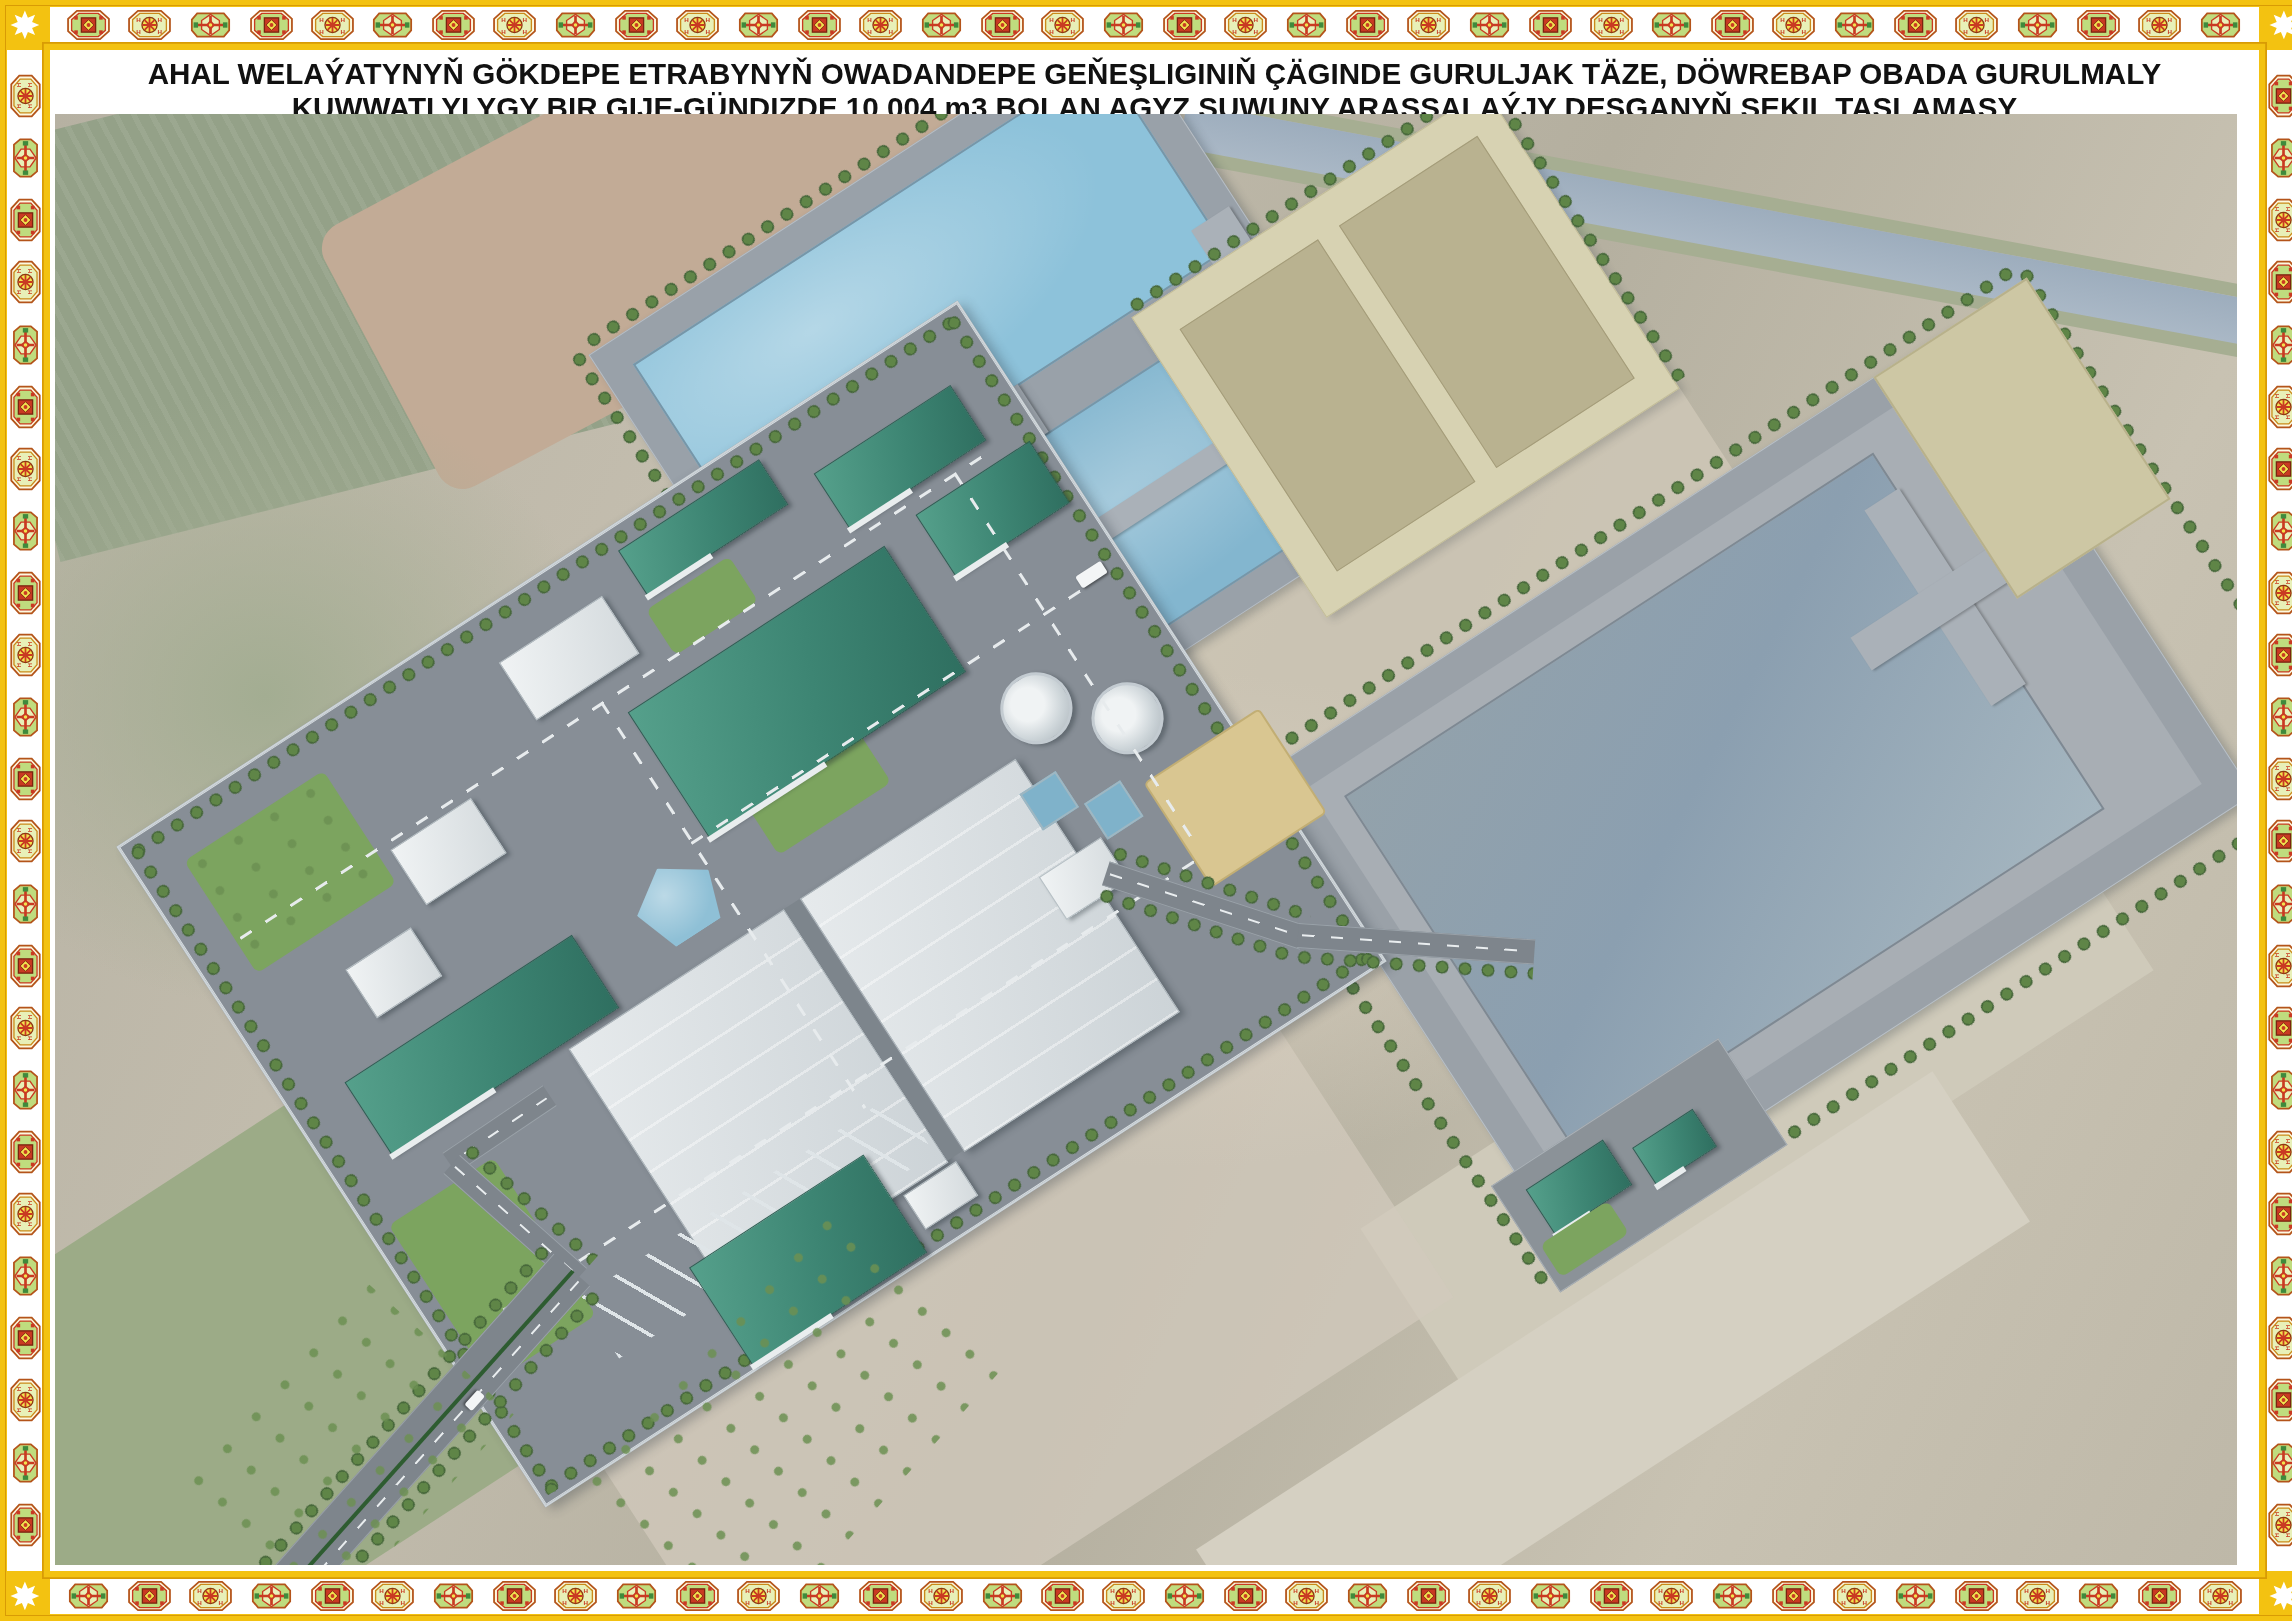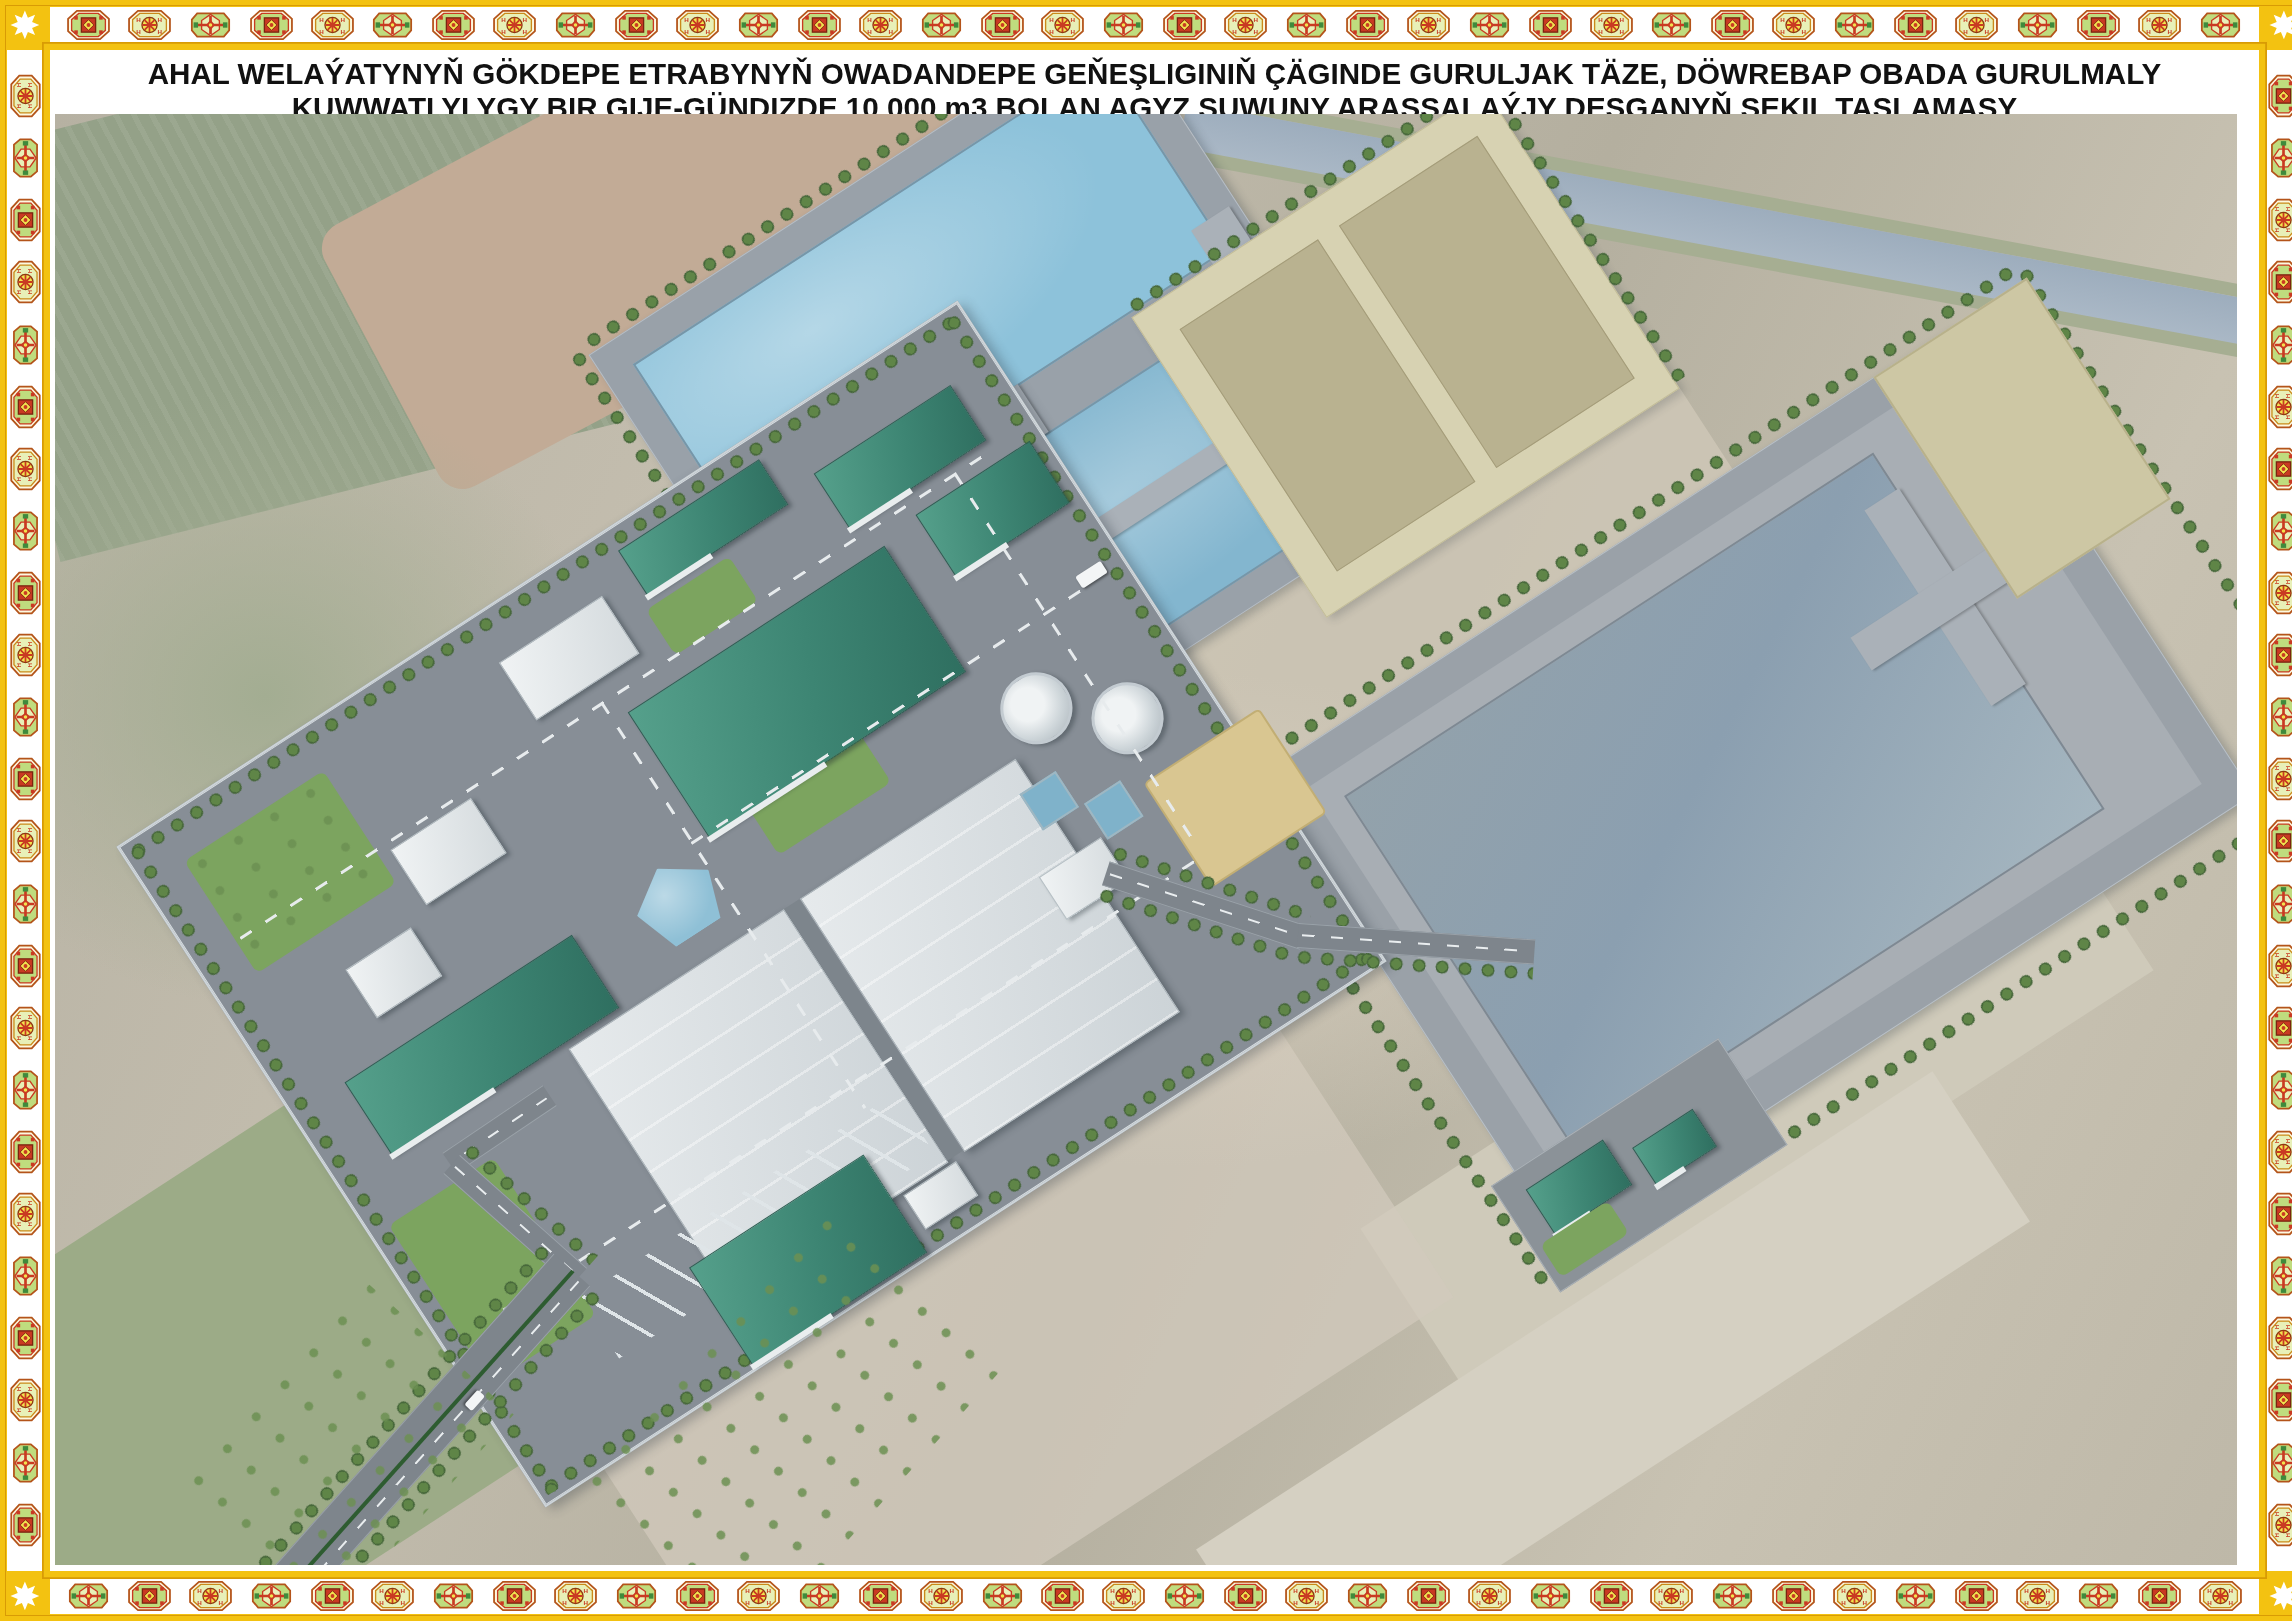--- a/index.html
+++ b/index.html
@@ -1415,21 +1415,21 @@
   <div class="corner br">
       <div class="star8"></div>
     </div>
   <div class="outer-line"></div>
   <div class="inner-gold"></div>
 
   <div class="content">
 
     <div class="title">
       <div class="t1">AHAL WELAÝATYNYŇ GÖKDEPE ETRABYNYŇ OWADANDEPE GEŇEŞLIGINIŇ ÇÄGINDE GURULJAK TÄZE, DÖWREBAP OBADA GURULMALY</div>
-      <div class="t2">KUWWATLYLYGY BIR GIJE-GÜNDIZDE 10 000 m3 BOLAN AGYZ SUWUNY ARASSALAÝJY DESGANYŇ ŞEKIL TASLAMASY</div>
+      <div class="t2">KUWWATLYLYGY BIR GIJE-GÜNDIZDE 10 004 m3 BOLAN AGYZ SUWUNY ARASSALAÝJY DESGANYŇ ŞEKIL TASLAMASY</div>
     </div>
 
     <div class="render">
 
       <div class="patch" style="left:-54px;top:-36px;width:573px;height:421px;background:#94a188;transform:rotate(-14deg);background-image:repeating-linear-gradient(76deg,rgba(255,255,255,.07) 0 5.4px,rgba(0,0,0,0) 5.4px 16px);"></div>
       <div class="patch" style="left:287px;top:-54px;width:681px;height:296px;background:#c2ab96;transform:rotate(-28deg);border-radius:27px;"></div>
       <div class="patch rot rows2" style="left:1003px;top:233px;width:681px;height:466px;background:#cfc8b8;opacity:.8;"></div>
       <div class="patch rot rows" style="left:1299px;top:878px;width:806px;height:215px;background:#cfcaba;"></div>
       <div class="patch rot rows" style="left:1119px;top:1182px;width:878px;height:179px;background:#d5d0c2;"></div>
       <div class="patch rot" style="left:555px;top:1057px;width:806px;height:376px;background:#d2cabc;opacity:.75;"></div>

